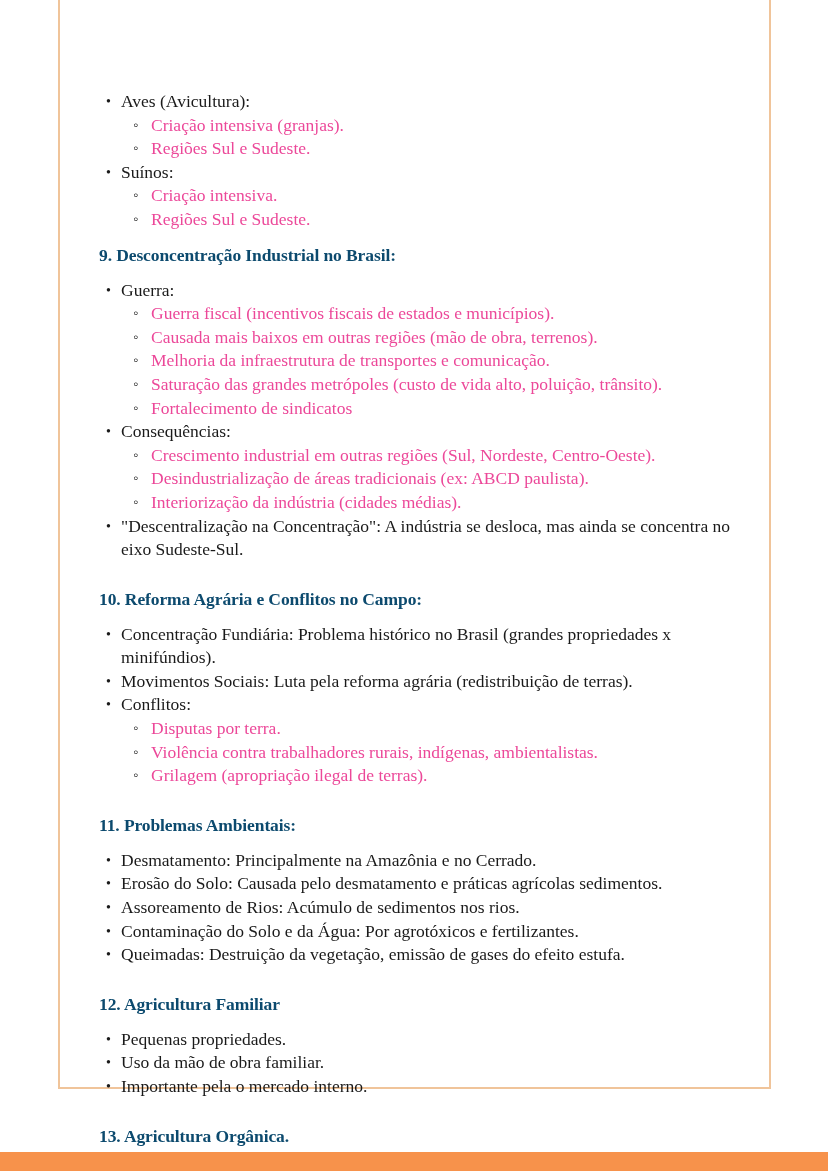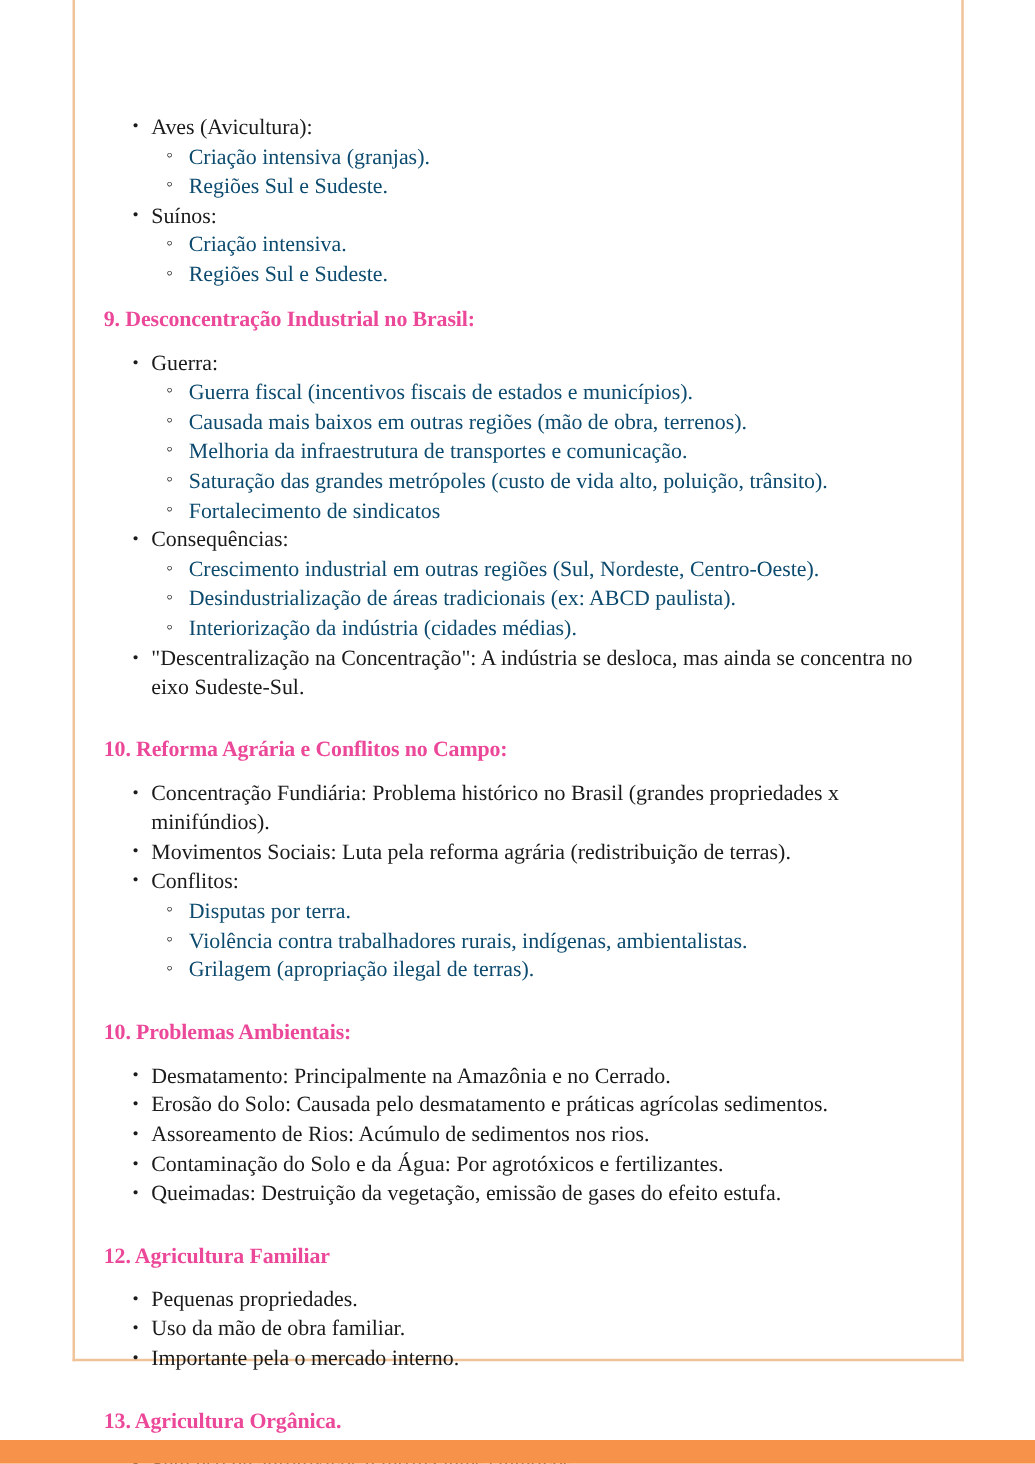--- a/index.html
+++ b/index.html
@@ -52,22 +52,22 @@
   }
   .section + .section {
     margin-top: 26px;
   }
 
   .heading {
     font-weight: bold;
     font-size: 17.5px;
     line-height: 23px;
     letter-spacing: -0.1px;
-    margin: 0 0 2px 0;
-    color: #ec4899;
+    margin: 0 0 2px 16px;
+    color: #0c4a6e;
   }
 
   ul.lvl1 {
     list-style: none;
     margin: 12px;
     padding: 0;
   }
   ul.lvl1 > li.item1 {
     position: relative;
     padding-left: 26px;
@@ -90,21 +90,21 @@
     list-style: none;
     margin: 0;
     padding: 0;
   }
   ul.lvl2 > li.item2 {
     position: relative;
     padding-left: 30px;
     font-size: 17.5px;
     line-height: 23.6px;
     margin: 0;
-    color: #0c4a6e;
+    color: #ec4899;
   }
   ul.lvl2 > li.item2 > .txt::before {
     content: "\25E6";
     position: absolute;
     left: 12px;
     top: 0;
     font-size: 15px;
     line-height: 23.6px;
     color: #1a1a1a;
   }
@@ -210,21 +210,21 @@
                 <span class="txt">Violência contra trabalhadores rurais, indígenas, ambientalistas.</span>
               </li>
               <li class="item2">
                 <span class="txt">Grilagem (apropriação ilegal de terras).</span>
               </li>
             </ul>
           </li>
         </ul>
       </div>
       <div class="section">
-        <div class="heading">10. Problemas Ambientais:</div>
+        <div class="heading">11. Problemas Ambientais:</div>
         <ul class="lvl1">
           <li class="item1">
             <span class="txt">Desmatamento: Principalmente na Amazônia e no Cerrado.</span>
           </li>
           <li class="item1">
             <span class="txt">Erosão do Solo: Causada pelo desmatamento e práticas agrícolas sedimentos.</span>
           </li>
           <li class="item1">
             <span class="txt">Assoreamento de Rios: Acúmulo de sedimentos nos rios.</span>
           </li>

